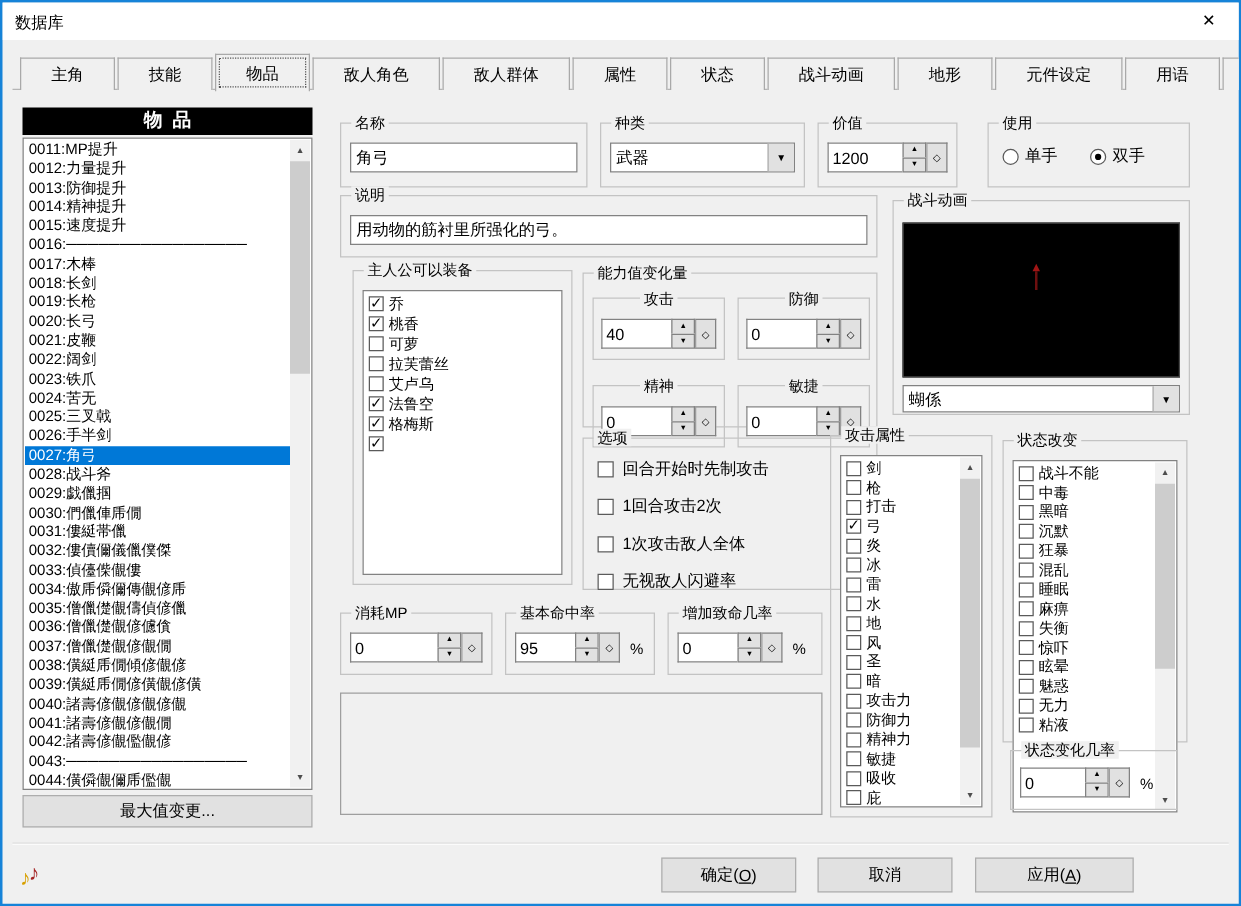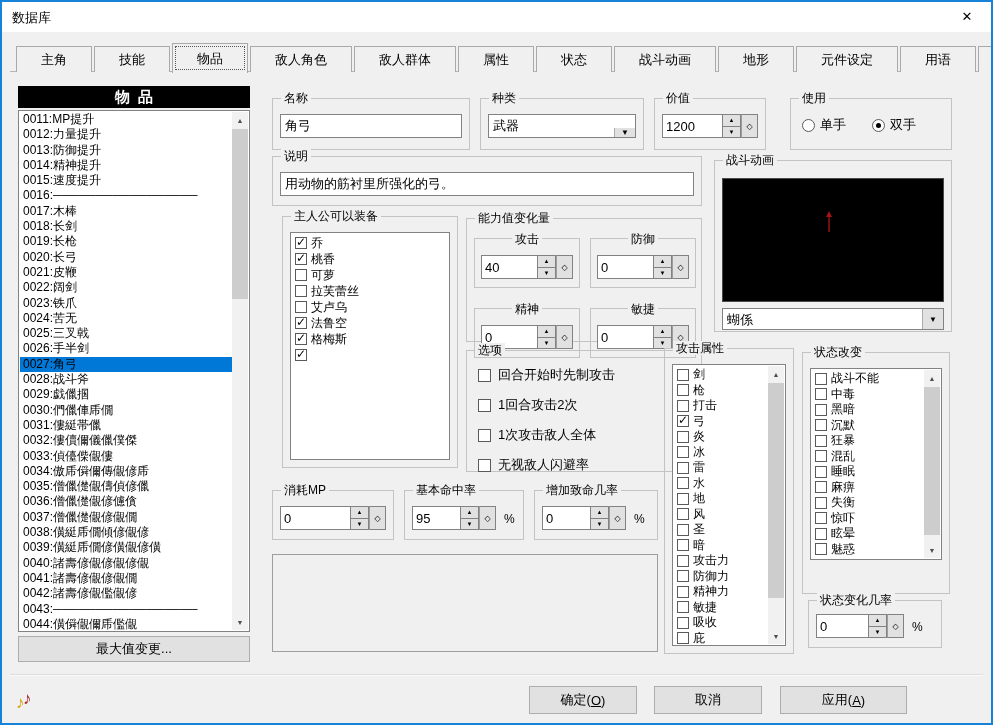--- a/index.html
+++ b/index.html
@@ -39,21 +39,21 @@
   .cb{width:12px;height:12px;background:#fff;border:1px solid #5a5a5a;box-sizing:border-box;position:relative;flex:none;}
   .cb.on::after{content:"✓";position:absolute;left:0;top:-3px;font-size:12px;font-weight:bold;}
   .rad{width:13px;height:13px;border-radius:50%;border:1px solid #5a5a5a;background:#fff;position:relative;box-sizing:border-box;flex:none;}
   .rad.on::after{content:"";position:absolute;left:3px;top:3px;width:5px;height:5px;border-radius:50%;background:#000;}
   
   .item-header{position:absolute;left:16px;top:84px;width:232px;height:22px;background:#000;color:#fff;
     font-size:15px;font-weight:bold;text-align:center;line-height:22px;letter-spacing:8px;text-indent:8px;box-sizing:border-box;}
   .listbox{position:absolute;left:16px;top:108px;width:232px;height:522px;background:#fff;border:1px solid #828282;box-sizing:border-box;overflow:hidden;}
   .lrows{position:absolute;left:1px;top:1px;right:17px;bottom:1px;overflow:hidden;}
   .lrow{height:15.3px;line-height:15.3px;font-size:12px;padding-left:3px;white-space:nowrap;overflow:hidden;cursor:default;}
-  .lrow.sel{background:#0078d7;color:#000000;}
+  .lrow.sel{background:#0078d7;color:#ffffff;}
   .vsb{position:absolute;top:1px;right:1px;bottom:1px;width:16px;background:#f1f1f1;}
   .sbu,.sbd{position:absolute;left:0;width:16px;height:16px;color:#4d4d4d;display:flex;align-items:center;justify-content:center;cursor:pointer;}
   .sbu{top:0;}.sbd{bottom:0;}
   .sbu::before{content:"▲";font-size:7px;}
   .sbd::before{content:"▼";font-size:7px;}
   .thumb{position:absolute;left:0;width:16px;background:#cdcdcd;cursor:pointer;}
   .t-items{top:17px;height:170px;}
   .t-attack{top:17px;height:215px;}
   .t-state{top:17px;height:148px;}
   .maxbtn{left:16px;top:634px;width:232px;height:26px;}
@@ -215,21 +215,21 @@
   <div class="btn maxbtn">最大值变更...</div>
 
   <div class="grp" style="left:270px;top:96px;width:198px;height:52px;">
     <span class="glabel">名称</span>
   </div>
   <input class="tin" style="left: 278px; top: 112px; width: 182px; height: 24px;" value="角弓">
 
   <div class="grp" style="left:478px;top:96px;width:164px;height:52px;">
     <span class="glabel">种类</span>
   </div>
-  <div class="combo" style="left:486px;top:112px;width:148px;height:24px;align-items:flex-end;">
+  <div class="combo" style="left:486px;top:112px;width:148px;height:24px;">
     <div class="cfield">武器</div>
     <div class="cbtn"></div>
   </div>
 
   <div class="grp" style="left:652px;top:96px;width:112px;height:52px;">
     <span class="glabel">价值</span>
   </div>
   <div class="spin" style="left:660px;top:112px;width:96px;">
     <input class="sval" value="1200" style="">
     <div class="sbtns">
@@ -498,21 +498,21 @@
     <div class="vsb">
       <div class="sbu"></div>
       <div class="thumb t-attack"></div>
       <div class="sbd"></div>
     </div>
   </div>
 
   <div class="grp" style="left:800px;top:350px;width:148px;height:242px;">
     <span class="glabel">状态改变</span>
   </div>
-  <div class="chklist" style="left:808px;top:366px;width:132px;height:192px;">
+  <div class="chklist" style="left:808px;top:366px;width:132px;height:282px;">
     <div class="crows withsb">
 
         <div class="crow t">
           <span class="cb"></span>
           <span>战斗不能</span>
         </div>
 
         <div class="crow t">
           <span class="cb"></span>
           <span>中毒</span>

